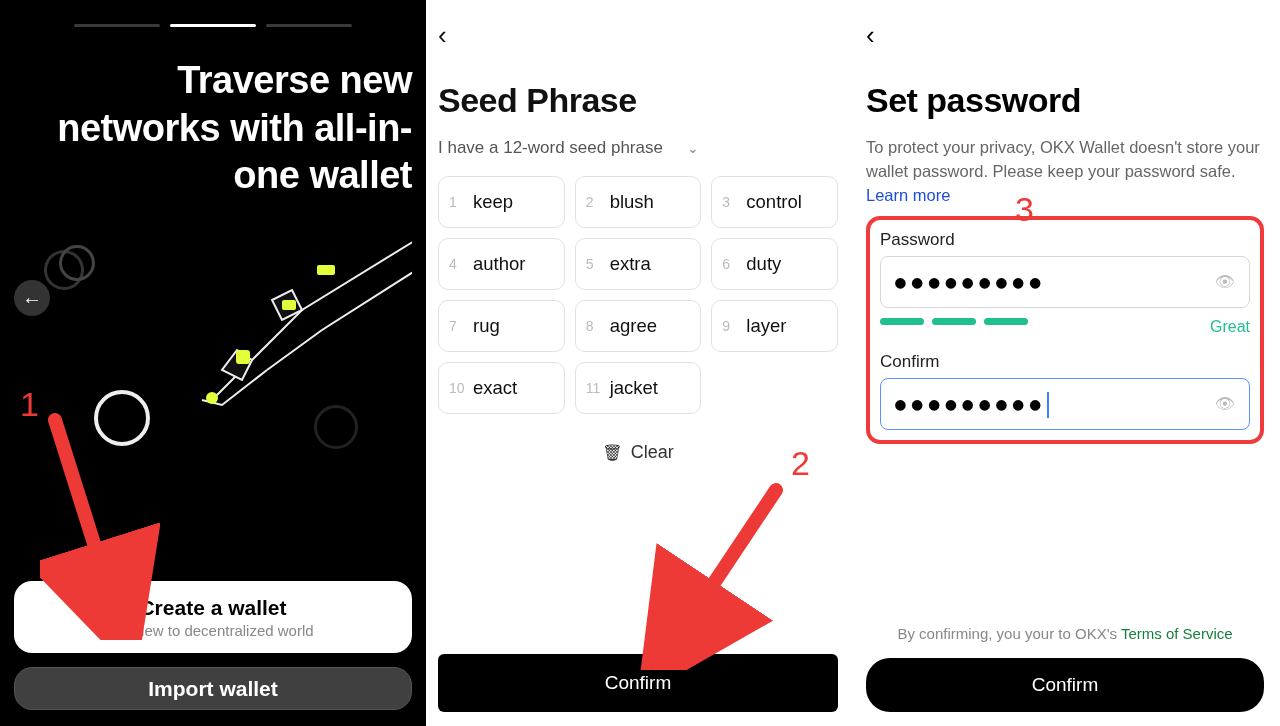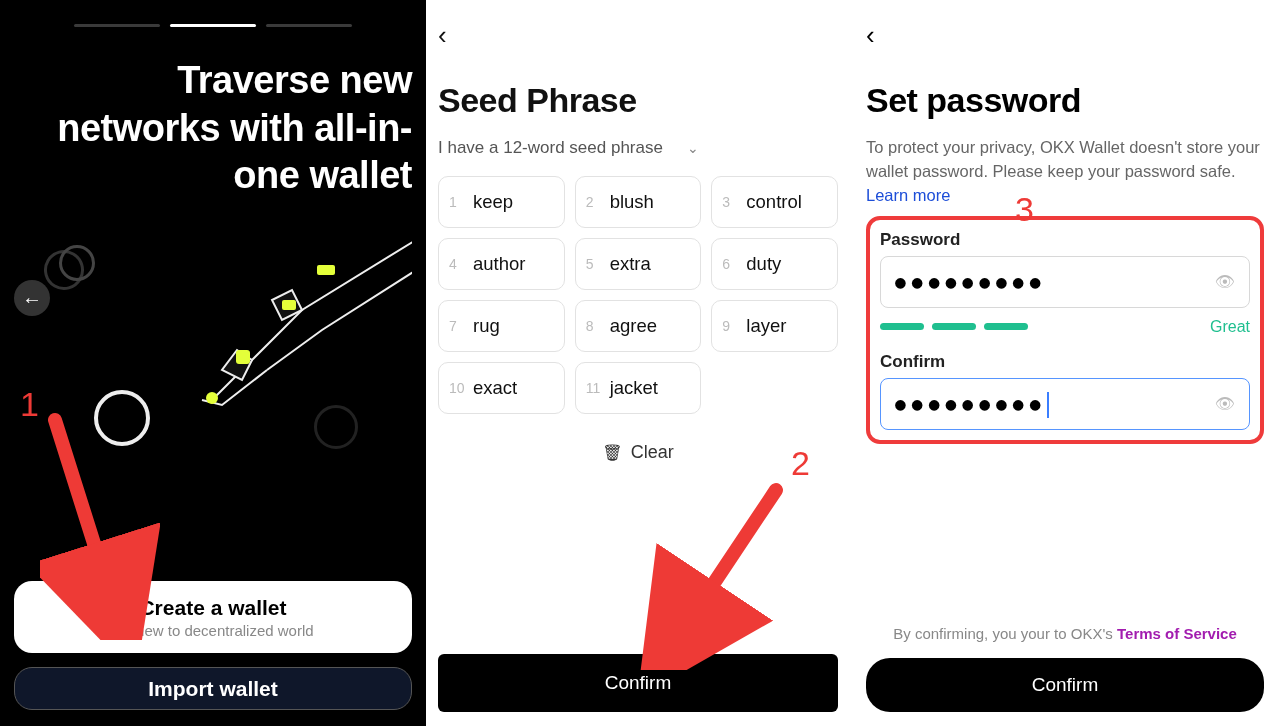--- a/index.html
+++ b/index.html
@@ -66,21 +66,21 @@
   }
   .s1-coin1 { position:absolute; left:30px; top:30px; width:40px;height:40px;border-radius:50%;border:3px solid #333;transform:rotate(-15deg) }
   .s1-coin2 { position:absolute; left:45px; top:25px; width:36px;height:36px;border-radius:50%;border:3px solid #444;}
   .s1-coin3 { position:absolute; left:80px; top:170px; width:56px;height:56px;border-radius:50%;border:4px solid #eee; }
   .s1-coin4 { position:absolute; left:300px; top:185px; width:44px;height:44px;border-radius:50%;border:3px solid #222;}
   .s1-btns { display:flex; flex-direction:column; gap:14px; margin-top:auto; }
   .btn-white {
     background:#fff; color:#000; border-radius:18px; padding:14px; text-align:center;
   }
   .btn-dark {
-    background:#0f172a; color:#fff; border:1.5px solid #555; border-radius:18px; padding:8px; text-align:center;
+    background:#404040; color:#fff; border:1.5px solid #555; border-radius:18px; padding:8px; text-align:center;
   }
   .btn-title { font-weight:700; font-size:21px; line-height:1.2;}
   .btn-sub { font-size:15px; color:#888; margin-top:2px;}
   .btn-dark .btn-sub { color:#aaa;}
 
   
   .s2 {
     width: 424px;
     padding: 20px 12px 14px;
     display:flex; flex-direction:column;
@@ -121,34 +121,34 @@
     padding: 20px 16px 14px;
     display:flex; flex-direction:column;
   }
   .s3-h1 { font-size:34px; font-weight:800; margin-top:30px; letter-spacing:-0.5px;}
   .s3-desc { color:#666; font-size:16.5px; line-height:1.45; margin-top:16px;}
   .s3-desc .learn { color:#1d4ed8; font-weight:500;}
   .s3-boxwrap {
     border:4px solid #ef3b3b; border-radius:14px;
     padding:10px; margin-top:8px;
   }
-  .s3-lbl { font-size:17px; margin-bottom:6px; color:#222;font-weight:bold;}
+  .s3-lbl { font-size:17px; margin-bottom:6px; color:#222;}
   .s3-field {
     border:1px solid #d8d8d8; border-radius:8px;
     height:52px; display:flex; align-items:center;
     padding:0 14px; justify-content:space-between;
   }
   .s3-field.active { border-color:#5695ff; }
   .s3-dots { letter-spacing:6px; font-size:18px; font-family:monospace; }
   .s3-eye { color:#bbb; font-size:16px;}
-  .s3-strength { display:flex; align-items:center; gap:8px; margin:10px 0 16px;}
+  .s3-strength { display:flex; align-items:flex-start; gap:8px; margin:10px 0 16px;}
   .sbar { width:44px; height:7px; border-radius:4px; background:#1fbf8f;}
   .slabel { margin-left:auto; color:#1fbf8f; font-size:16px;}
   .s3-tos { text-align:center; font-size:15px; color:#888; margin-top:auto;}
-  .s3-tos .tos { color:#a21caf; font-weight:700;}
+  .s3-tos .tos { color:#15803d; font-weight:400;}
   .s3-confirm {
     margin-top:16px;
     background:#000; color:#fff; border-radius:24px; height:54px;
     display:flex; align-items:center; justify-content:center;
     font-size:19px; font-weight:500;
   }
 
   
   .anno { position:absolute; pointer-events:none; }
   .anno-num { color:#ee3a36; font-size:34px; font-weight:500; font-family: Arial, sans-serif;}

